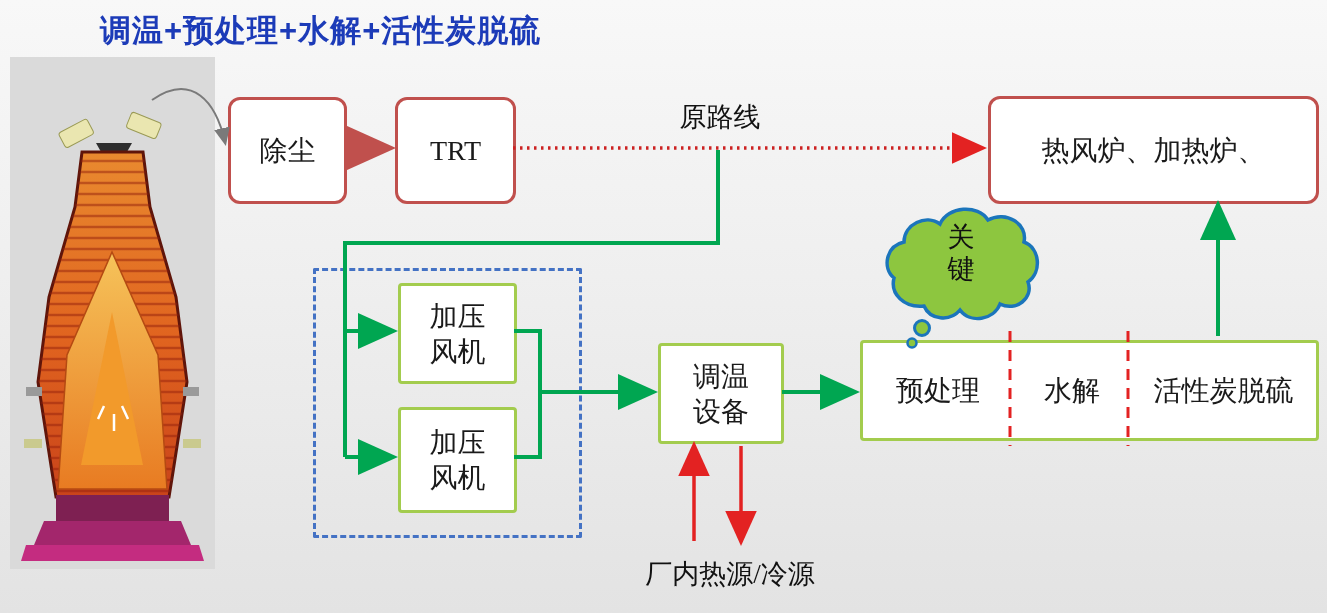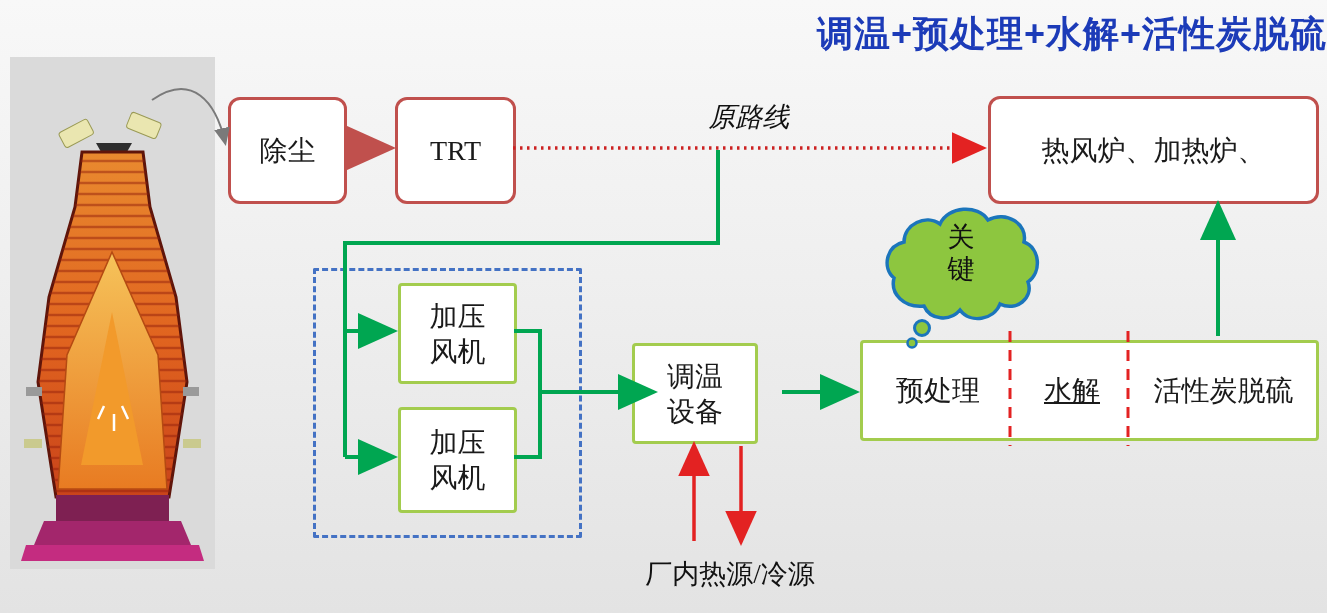--- a/index.html
+++ b/index.html
@@ -1,40 +1,40 @@
 <!DOCTYPE html>
 <html><head>
 <meta charset="utf-8">
 <style>
   html,body{margin:0;padding:0;background:#fff;}
   body{width:1327px;height:613px;font-family:"Liberation Serif",serif;}
   .stage{position:relative;width:1327px;height:613px;overflow:hidden;
          background:linear-gradient(180deg,#f8f8f8 0%,#efefef 45%,#e3e3e3 100%);}
-  .title{position:absolute;left:100px;top:10px;width:1227px;text-align:right;
-         font-family:"Liberation Sans",sans-serif;font-weight:bold;font-size:36px;
+  .title{position:absolute;left:100px;top:10px;width:1227px;text-align:left;
+         font-family:"Liberation Sans",sans-serif;font-weight:bold;font-size:31px;
          color:#1C3BB8;z-index:4;letter-spacing:1px;}
   .box{position:absolute;background:#fff;display:flex;flex-direction:column;align-items:center;
        justify-content:center;font-size:28px;color:#1a1a1a;z-index:2;line-height:1.25;text-align:center;}
   .red-box{border:3px solid #C0504D;border-radius:12px;}
   .green-box{border:3px solid #A3CC4E;border-radius:4px;}
   .dust{left:228px;top:97px;width:113px;height:101px;}
   .trt{left:395px;top:97px;width:115px;height:101px;}
   .endpoints{left:988px;top:96px;width:325px;height:102px;}
   .dashed-box{position:absolute;left:313px;top:268px;width:263px;height:264px;
               border:3px dashed #4472C4;z-index:1;border-radius:2px;}
   .fan1{left:398px;top:283px;width:113px;height:95px;}
   .fan2{left:398px;top:407px;width:113px;height:100px;}
-  .temp{left:632px;top:343px;width:120px;height:95px;}
+  .temp{left:658px;top:343px;width:120px;height:95px;}
   .process{left:860px;top:340px;width:453px;height:95px;flex-direction:row;padding:0;}
   .cell{display:flex;align-items:center;justify-content:center;height:100%;}
   .cell1{width:150px;}
-  .cell2{width:118px;text-decoration:underline;}
+  .cell2{width:118px;}
   .cell3{width:185px;flex-direction:row;line-height:1.2;}
   .label{position:absolute;font-size:27px;color:#111;z-index:4;text-align:center;}
-  .route-label{left:664px;top:99px;width:170px;font-style:italic;}
+  .route-label{left:635px;top:99px;width:170px;}
   .design-label{left:317px;top:551px;width:232px;}
   .source-label{left:612px;top:556px;width:236px;}
   .overlay{position:absolute;left:0;top:0;z-index:5;pointer-events:none;}
   .furnace{position:absolute;left:10px;top:57px;z-index:1;}
   .cloud-wrap{position:absolute;left:882px;top:198px;width:160px;height:152px;z-index:4;}
   .cloud-text{position:absolute;left:886px;top:221px;width:150px;text-align:center;
               font-size:27px;line-height:1.2;color:#111;z-index:5;}
 </style>
 </head>
 <body>

